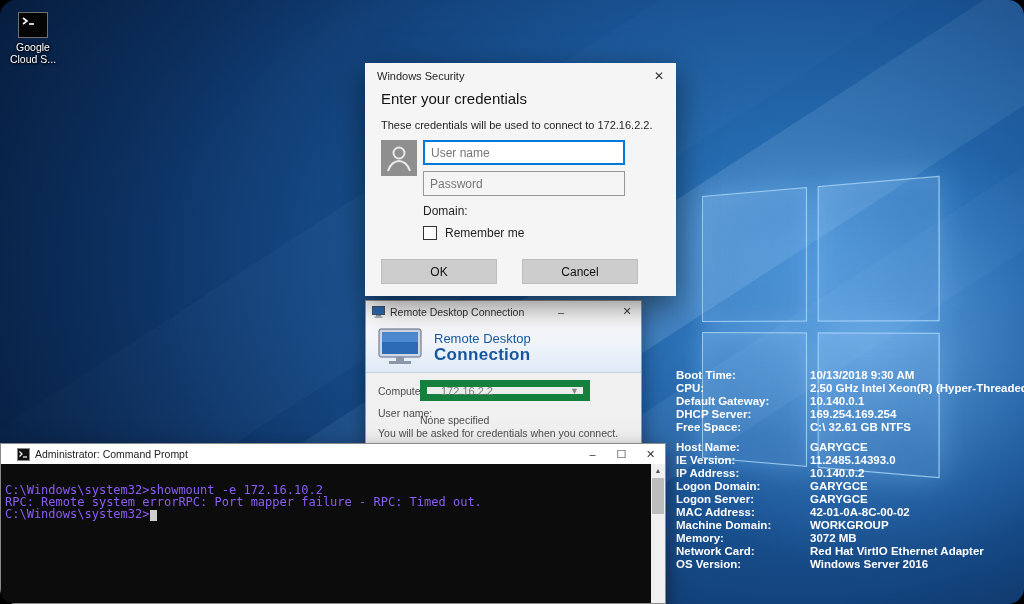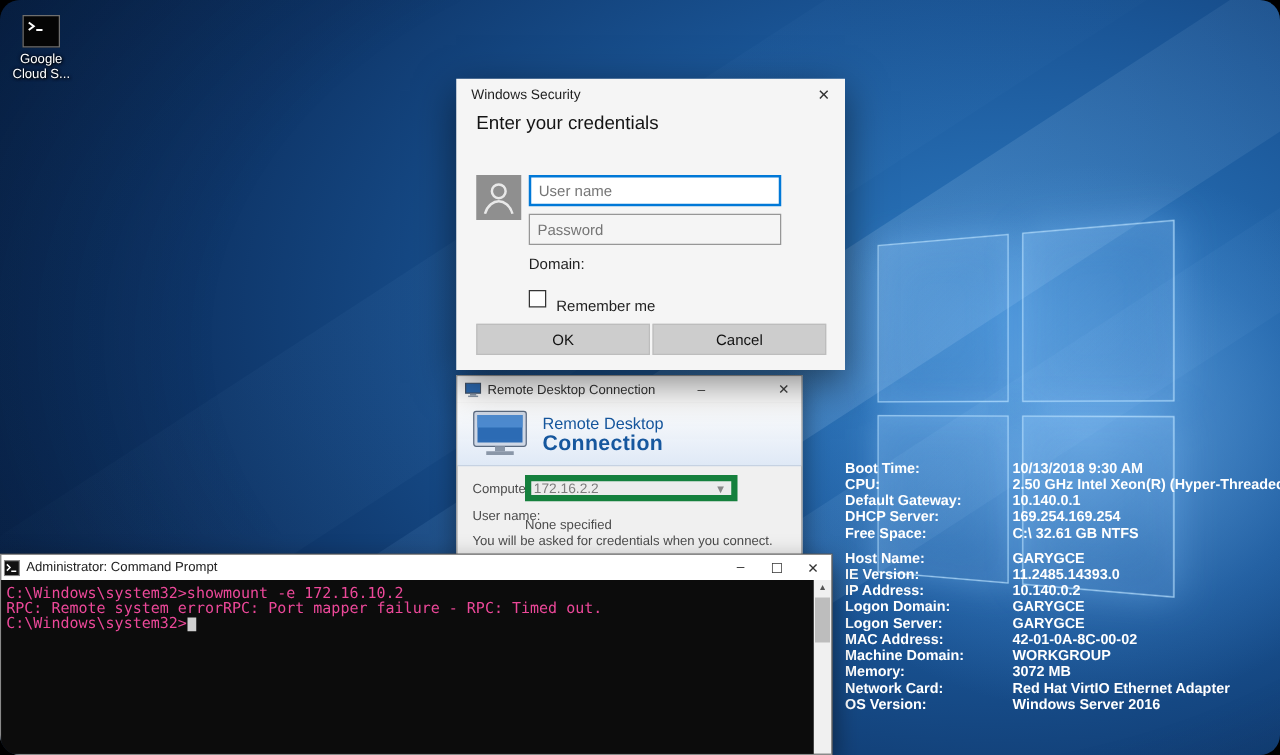--- a/index.html
+++ b/index.html
@@ -51,59 +51,59 @@
   .sec-sub { position:absolute; left:16px; top:56px; font-size:11px; color:#1f1f1f; white-space:nowrap; }
   .sec-avatar { position:absolute; left:16px; top:77px; width:36px; height:36px; background:#8f8f8f; }
   .sec-user { position:absolute; left:58px; top:77px; width:202px; height:25px; border:2px solid #0078d7;
     background:#fff; font-size:12px; padding:0 6px; font-family:"Liberation Sans",sans-serif; outline:none; }
   .sec-pass { position:absolute; left:58px; top:108px; width:202px; height:25px; border:1px solid #979797;
     background:#f5f5f5; font-size:12px; padding:0 6px; font-family:"Liberation Sans",sans-serif; outline:none; }
   .sec-user::placeholder, .sec-pass::placeholder { color:#767676; }
   .sec-domain { position:absolute; left:58px; top:141px; font-size:12px; color:#1f1f1f; }
   .sec-checkrow { position:absolute; left:58px; top:163px; display:flex; align-items:center; gap:8px; cursor:pointer; }
   .sec-checkbox { width:14px; height:14px; border:1px solid #333; background:#fdfdfd; }
-  .sec-checklabel { font-size:12px; color:#1f1f1f;margin-top:12px; }
-  .sec-btn { position:absolute; top:196px; width:139px; height:25px; background:#cdcdcd; border:1px solid #bdbdbd;
+  .sec-checklabel { font-size:12px; color:#1f1f1f; }
+  .sec-btn { position:absolute; top:196px; width:116px; height:25px; background:#cdcdcd; border:1px solid #bdbdbd;
     font-size:12px; color:#111; display:flex; align-items:center; justify-content:center; cursor:pointer; }
   .sec-ok { left:16px; }
   .sec-cancel { left:157px;text-align:center; }
 
   
   .rdp { position:absolute; left:365px; top:300px; width:277px; height:152px; background:#f0f0f0;
     border:1px solid #999; box-shadow:0 6px 18px rgba(0,0,0,0.4); z-index:20; }
   .rdp-titlebar { height:21px; background:#fff; display:flex; align-items:center; padding-left:6px;
     font-size:10.5px; color:#333; }
   .rdp-title { margin-left:5px; flex:0 0 auto; }
   .rdp-tb-spacer { flex:1; }
   .rdp-tb-btn { width:28px; height:21px; display:flex; align-items:center; justify-content:center;
     color:#444; font-size:11px; cursor:pointer; }
   .rdp-tb-gap { width:38px; height:21px; }
   .rdp-banner { height:51px; background:linear-gradient(180deg,#fefefe,#dfe9f6); border-bottom:1px solid #c6d2e2;
     display:flex; align-items:center; padding-left:12px; gap:10px; }
   .rdp-brand .l1 { font-size:13px; color:#16579e; line-height:14px; }
   .rdp-brand .l2 { font-size:17px; font-weight:bold; color:#16579e; line-height:17px; letter-spacing:.3px; }
   .rdp-label { position:absolute; font-size:10.5px; color:#4c4c4c; }
   .rdp-combo { position:absolute; left:54px; top:79px; width:170px; height:21px; background:#ececec;
-    border:5px solid #15803d; color:#7d7d7d; font-size:11px; display:flex; align-items:center;
-    padding-left:2px; cursor:default; }
+    border:7px solid #15803d; color:#7d7d7d; font-size:11px; display:flex; align-items:center;
+    padding-left:14px; cursor:default; }
   .rdp-combo .arrow { position:absolute; right:4px; color:#888; font-size:9px; }
   .rdp-uservalue { position:absolute; left:54px; top:113px; font-size:10.5px; color:#4c4c4c; }
   .rdp-note { position:absolute; left:12px; top:126px; font-size:10.5px; color:#4c4c4c; }
 
   
   .cmd { position:absolute; left:0; top:443px; width:666px; height:161px; background:#0c0c0c;
     border:1px solid #8a8a8a; box-shadow:0 8px 20px rgba(0,0,0,0.5); z-index:30; }
-  .cmd-titlebar { height:20px; background:#fff; display:flex; align-items:center; padding-left:2px;
+  .cmd-titlebar { height:20px; background:#fff; display:flex; align-items:center; padding-left:16px;
     font-size:10.5px; color:#222; }
   .cmd-title { margin-left:5px; flex:1; }
   .cmd-tb-btn { width:29px; height:20px; display:flex; align-items:center; justify-content:center;
     color:#333; font-size:11px; cursor:pointer; }
   .cmd-body { position:absolute; left:0; top:20px; right:14px; bottom:0; background:#0c0c0c;
-    padding:4px 4px; font-family:"DejaVu Sans Mono", monospace; font-size:12px; line-height:12px;
-    color:#ec4899; overflow:hidden; cursor:text; }
+    padding:20px 4px; font-family:"DejaVu Sans Mono", monospace; font-size:12px; line-height:12px;
+    color:#8b5cf6; overflow:hidden; cursor:text; }
   .cmd-line { white-space:pre; }
   .cursor { display:inline-block; width:7px; height:11px; background:#cfcfcf; vertical-align:text-bottom; }
   .cmd-scrollbar { position:absolute; right:0; top:20px; width:14px; bottom:0; background:#f0f0f0; }
   .sb-arrow { width:14px; height:13px; display:flex; align-items:center; justify-content:center;
     color:#555; font-size:7px; cursor:pointer; }
   .sb-thumb { position:absolute; left:1px; top:14px; width:12px; height:36px; background:#bdbdbd; cursor:grab; }
 </style>
 </head>
 <body>
 
@@ -211,20 +211,21 @@
       <div class="sb-thumb"></div>
     </div>
   </div>
 
   <div class="sec-dialog">
     <div class="sec-titlebar">
       <span>Windows Security</span>
     </div>
     <div class="sec-close">✕</div>
     <div class="sec-heading">Enter your credentials</div>
+    <div class="sec-sub">These credentials will be used to connect to 172.16.2.2.</div>
     <div class="sec-avatar">
       <svg width="36" height="36" viewBox="0 0 36 36">
         <circle cx="18" cy="13" r="5.5" fill="none" stroke="#e9e9e9" stroke-width="2"></circle>
         <path d="M7 31c2-7 7-10 11-10s9 3 11 10" fill="none" stroke="#e9e9e9" stroke-width="2"></path>
       </svg>
     </div>
     <input class="sec-user" type="text" placeholder="User name" style="">
     <input class="sec-pass" type="password" placeholder="Password" style="">
     <div class="sec-domain">Domain:</div>
     <div class="sec-checkrow">

